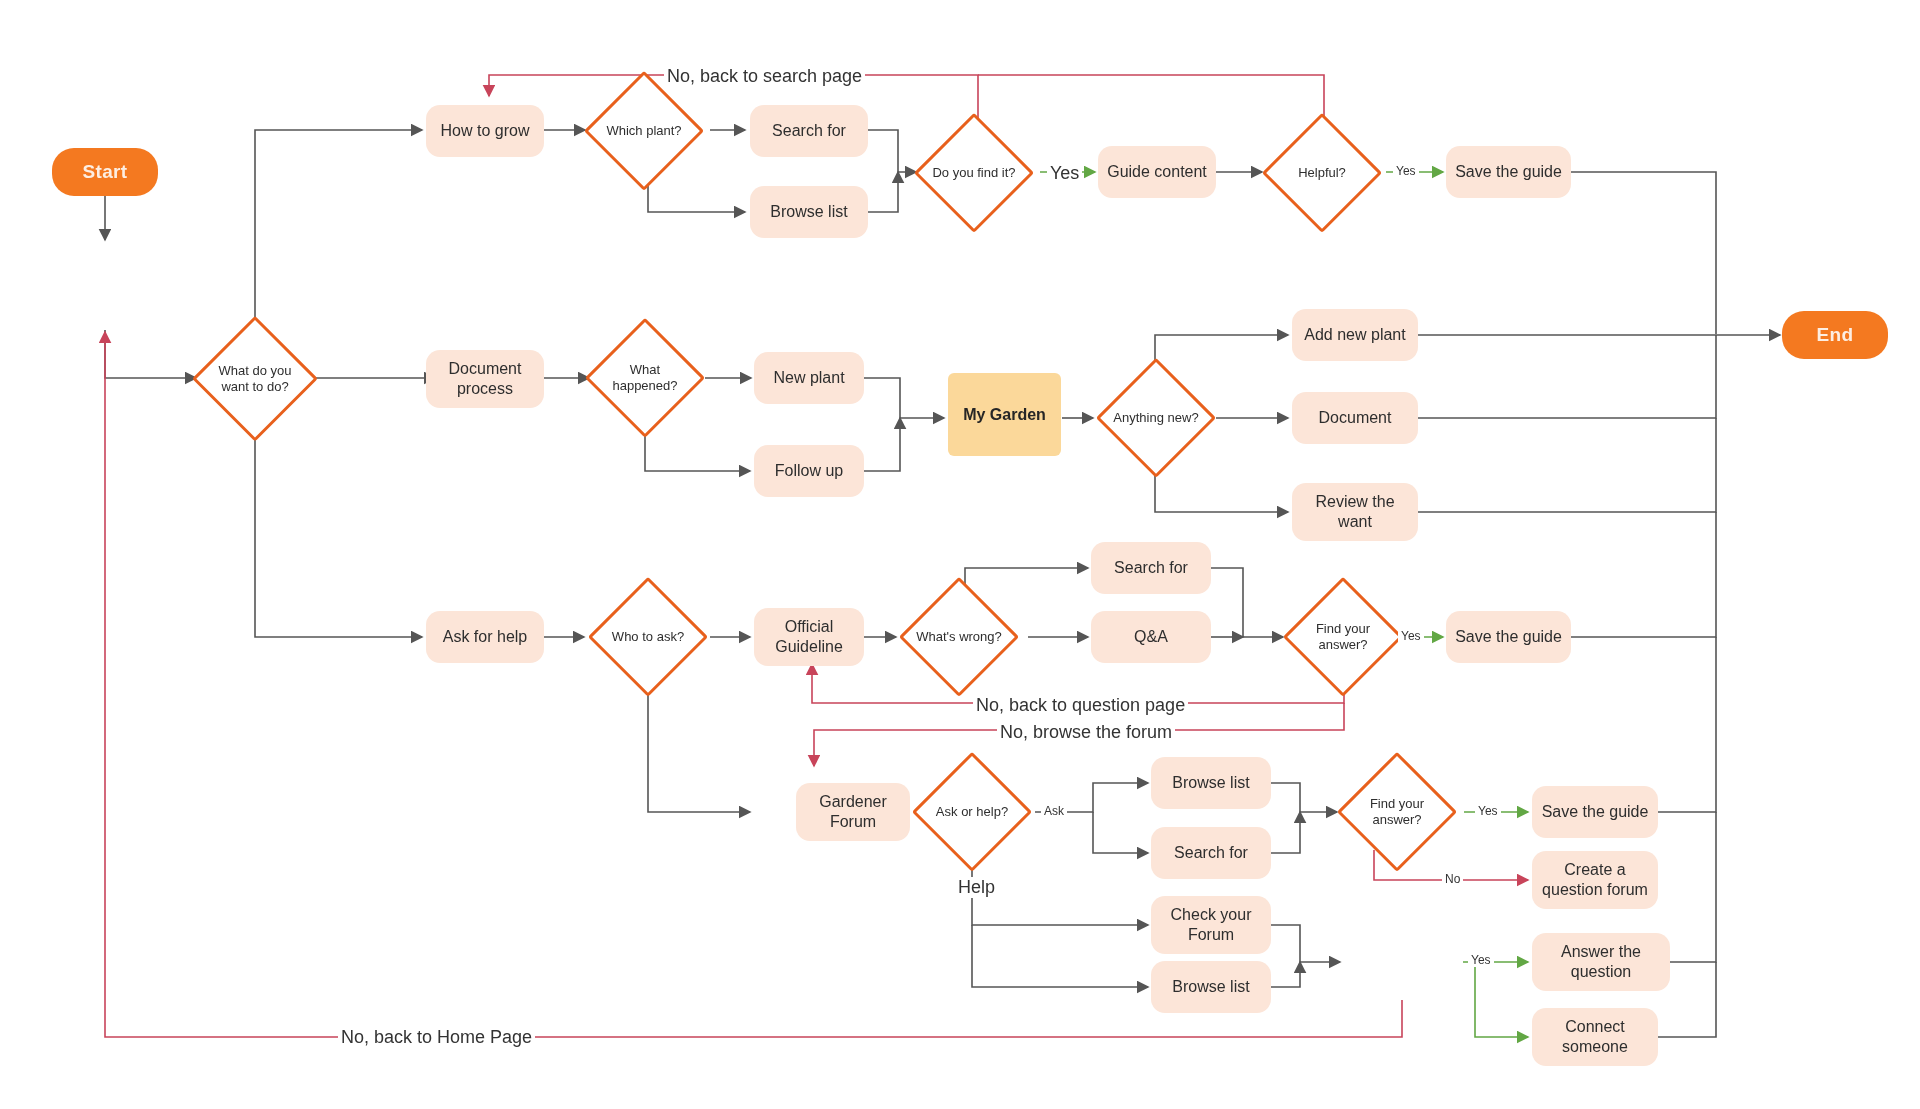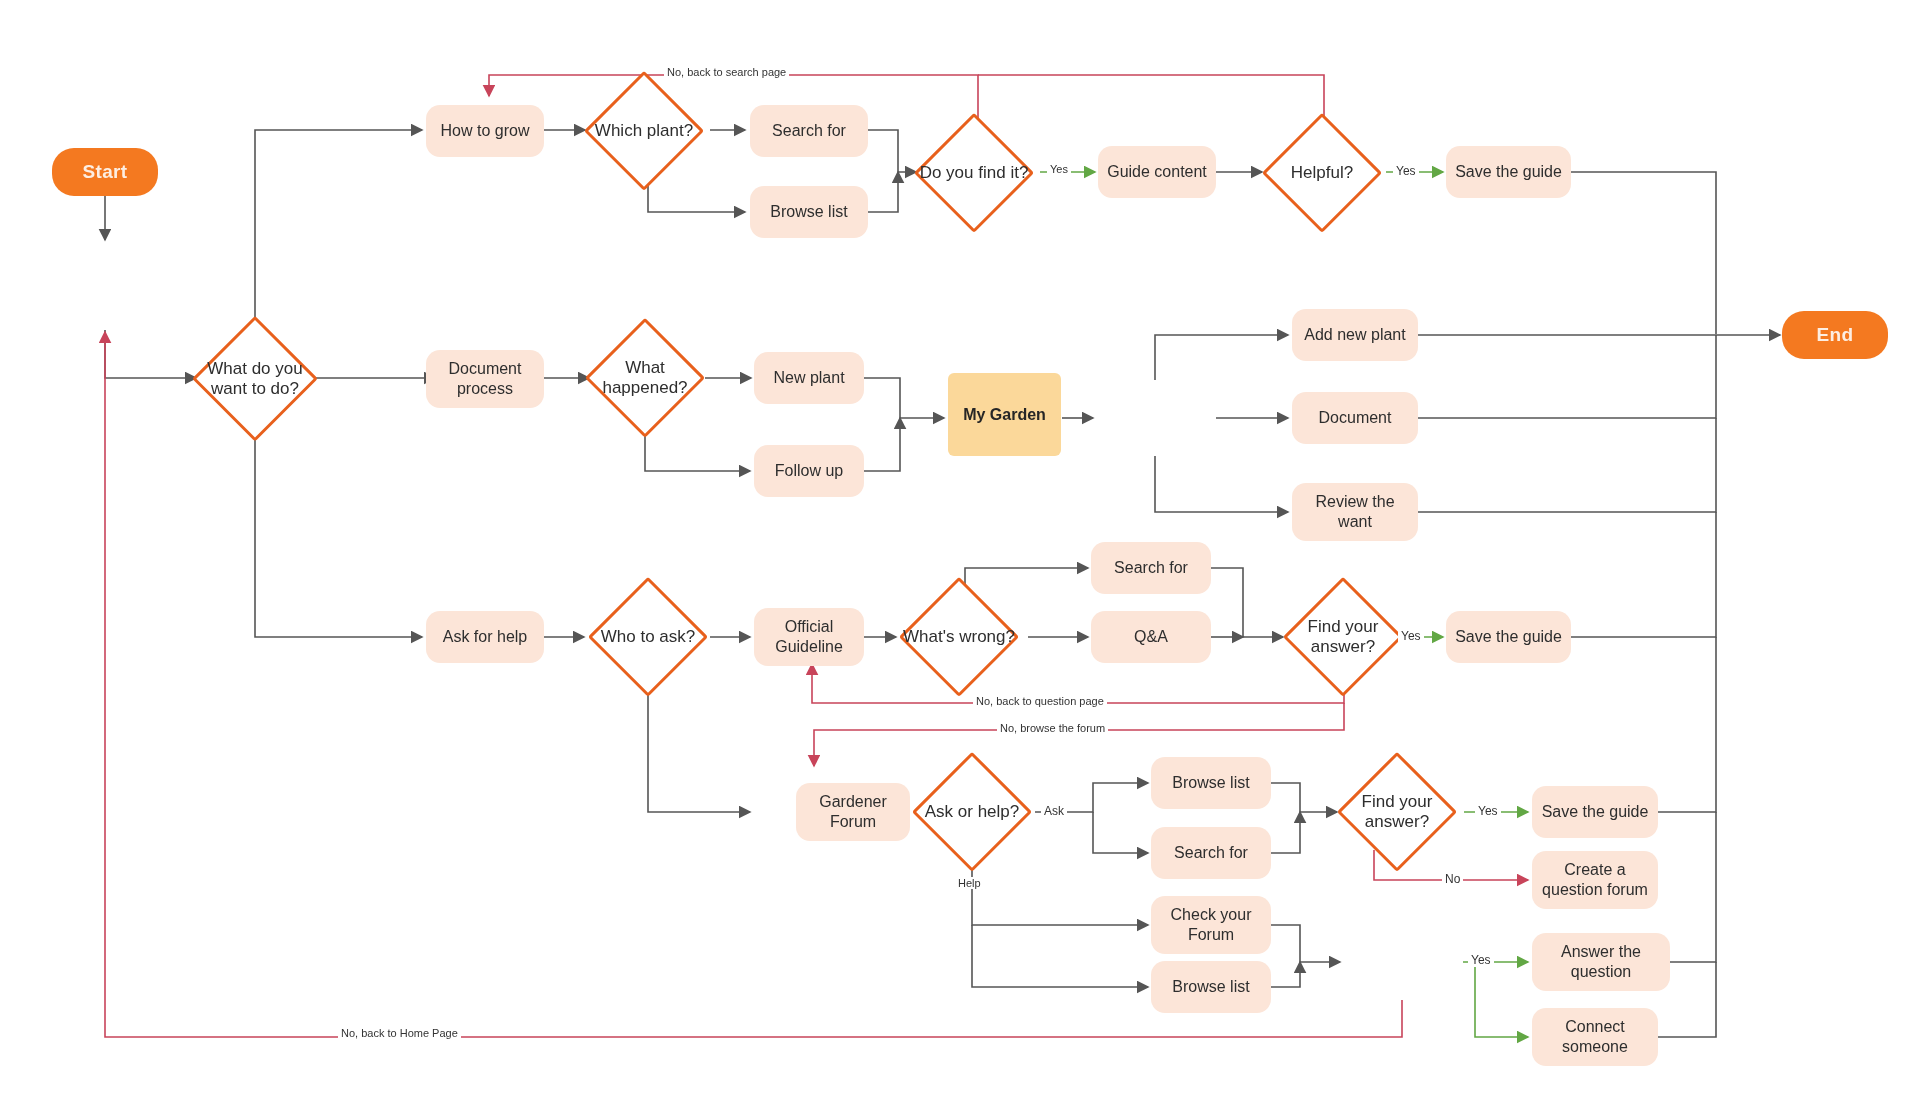--- a/index.html
+++ b/index.html
@@ -16,23 +16,23 @@
   .page{background:#fbd89a;color:#262626;font-weight:bold;font-size:16px;border-radius:6px;}
 
   
   .proc{background:#fce5d8;color:#2e2e2e;font-size:16px;border-radius:14px;line-height:1.25;}
 
   
   .dec{background:transparent;}
   .dec .dia{position:absolute;left:0;top:0;width:100%;height:100%;}
   .dec .dia i{position:absolute;left:50%;top:50%;width:70.7%;height:70.7%;
       transform:translate(-50%,-50%) rotate(45deg);border:3px solid #e8601c;background:#fff;border-radius:3px;display:block;}
-  .dec span{position:relative;z-index:2;font-size:17px;color:#2e2e2e;line-height:1.2;width:128%;text-align:center;}
-
-  .elabel{position:absolute;font-size:11px;color:#333;background:#fff;padding:0 3px;white-space:nowrap;}
+  .dec span{position:relative;z-index:2;font-size:13px;color:#2e2e2e;line-height:1.2;width:128%;text-align:center;}
+
+  .elabel{position:absolute;font-size:18px;color:#333;background:#fff;padding:0 3px;white-space:nowrap;}
   .elabel.sm{font-size:12px;}
 </style>
 </head>
 <body>
 
 <div id="canvas">
 
   <svg class="edges" viewBox="0 0 1920 1109">
     <defs>
       <marker id="ar-g" markerWidth="9" markerHeight="9" refX="7" refY="4" orient="auto">
@@ -224,20 +224,26 @@
   </div>
 
   <div class="node proc" style="left:754px;top:445px;width:110px;height:52px;">
     <span>Follow up</span>
   </div>
 
   <div class="node page" style="left:948px;top:373px;width:113px;height:83px;">
     <span>My Garden</span>
   </div>
 
+  <div class="node dec" style="left:1100px;top:362px;width:112px;height:112px;">
+    <div class="dia">
+        <i></i>
+      </div>
+    <span>Anything new?</span>
+  </div>
 
   <div class="node proc" style="left:1292px;top:309px;width:126px;height:52px;">
     <span>Add new plant</span>
   </div>
 
   <div class="node proc" style="left:1292px;top:392px;width:126px;height:52px;">
     <span>Document</span>
   </div>
 
   <div class="node proc" style="left:1292px;top:483px;width:126px;height:58px;">

